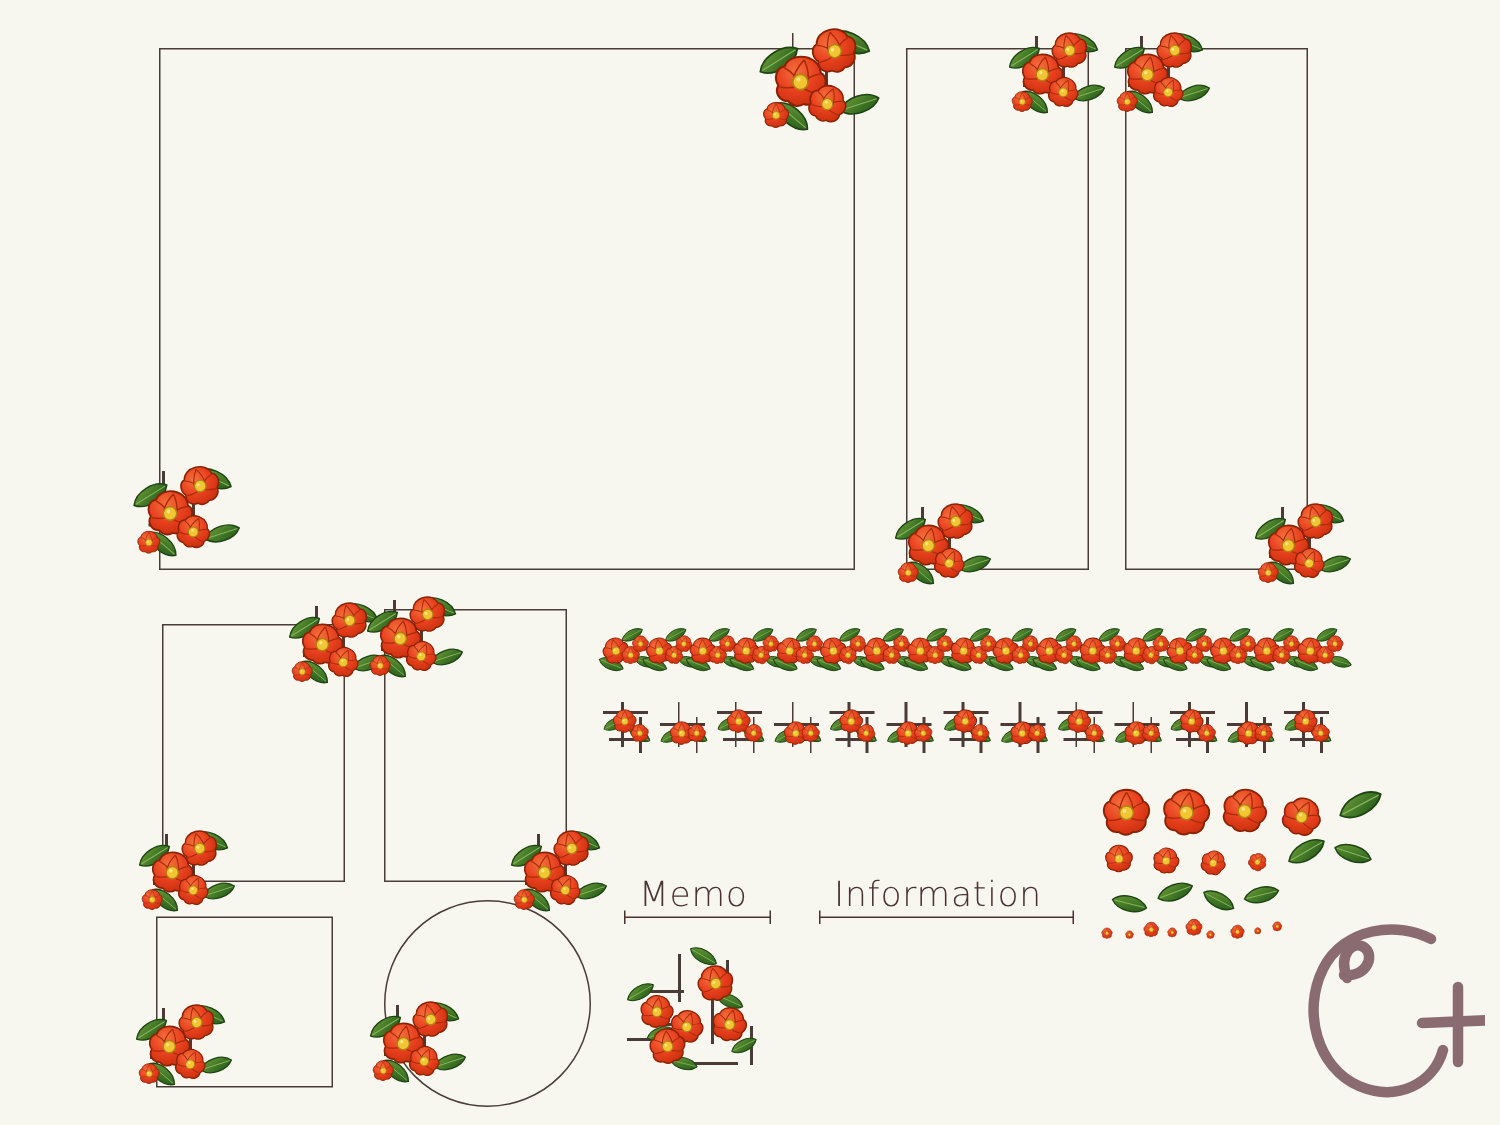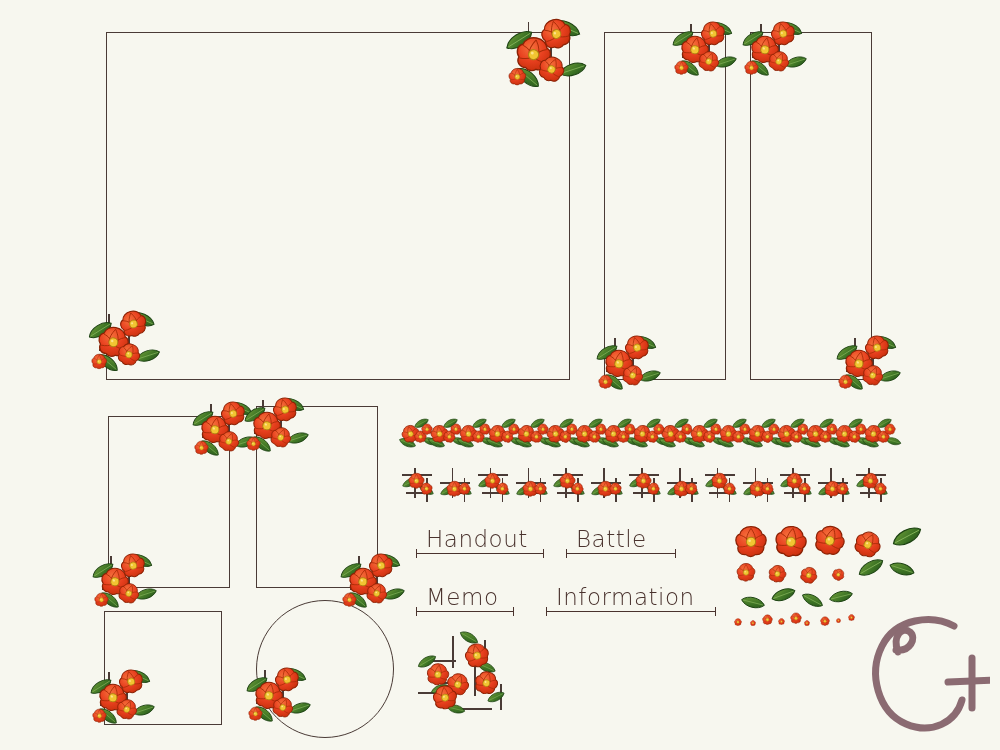--- a/index.html
+++ b/index.html
@@ -108,28 +108,20 @@
 
   <div class="frame" style="left:106px;top:32px;width:464px;height:348px;"></div>
   <div class="frame" style="left:604px;top:32px;width:122px;height:348px;"></div>
   <div class="frame" style="left:750px;top:32px;width:122px;height:348px;"></div>
   <div class="frame" style="left:108px;top:416px;width:122px;height:172px;"></div>
   <div class="frame" style="left:256px;top:406px;width:122px;height:182px;"></div>
   <div class="frame" style="left:104px;top:611px;width:118px;height:114px;"></div>
   <div class="frame circle" style="left:256px;top:600px;width:138px;height:138px;"></div>
 
 
-  <div class="label-item" style="left:398px;top:520px;width:180px;height:38px;">
-    <div class="label-rule" style="width:128px;"></div>
-    <div class="label-text">Handout</div>
-  </div>
-  <div class="label-item" style="left:548px;top:520px;width:160px;height:38px;">
-    <div class="label-rule" style="width:110px;"></div>
-    <div class="label-text">Battle</div>
-  </div>
   <div class="label-item" style="left:528px;top:578px;width:220px;height:38px;">
     <div class="label-rule" style="width:170px;"></div>
     <div class="label-text">Information</div>
   </div>
   <div class="label-item" style="left:398px;top:578px;width:150px;height:38px;">
     <div class="label-rule" style="width:98px;"></div>
     <div class="label-text">Memo</div>
   </div>
 
   <div id="decor-layer">

